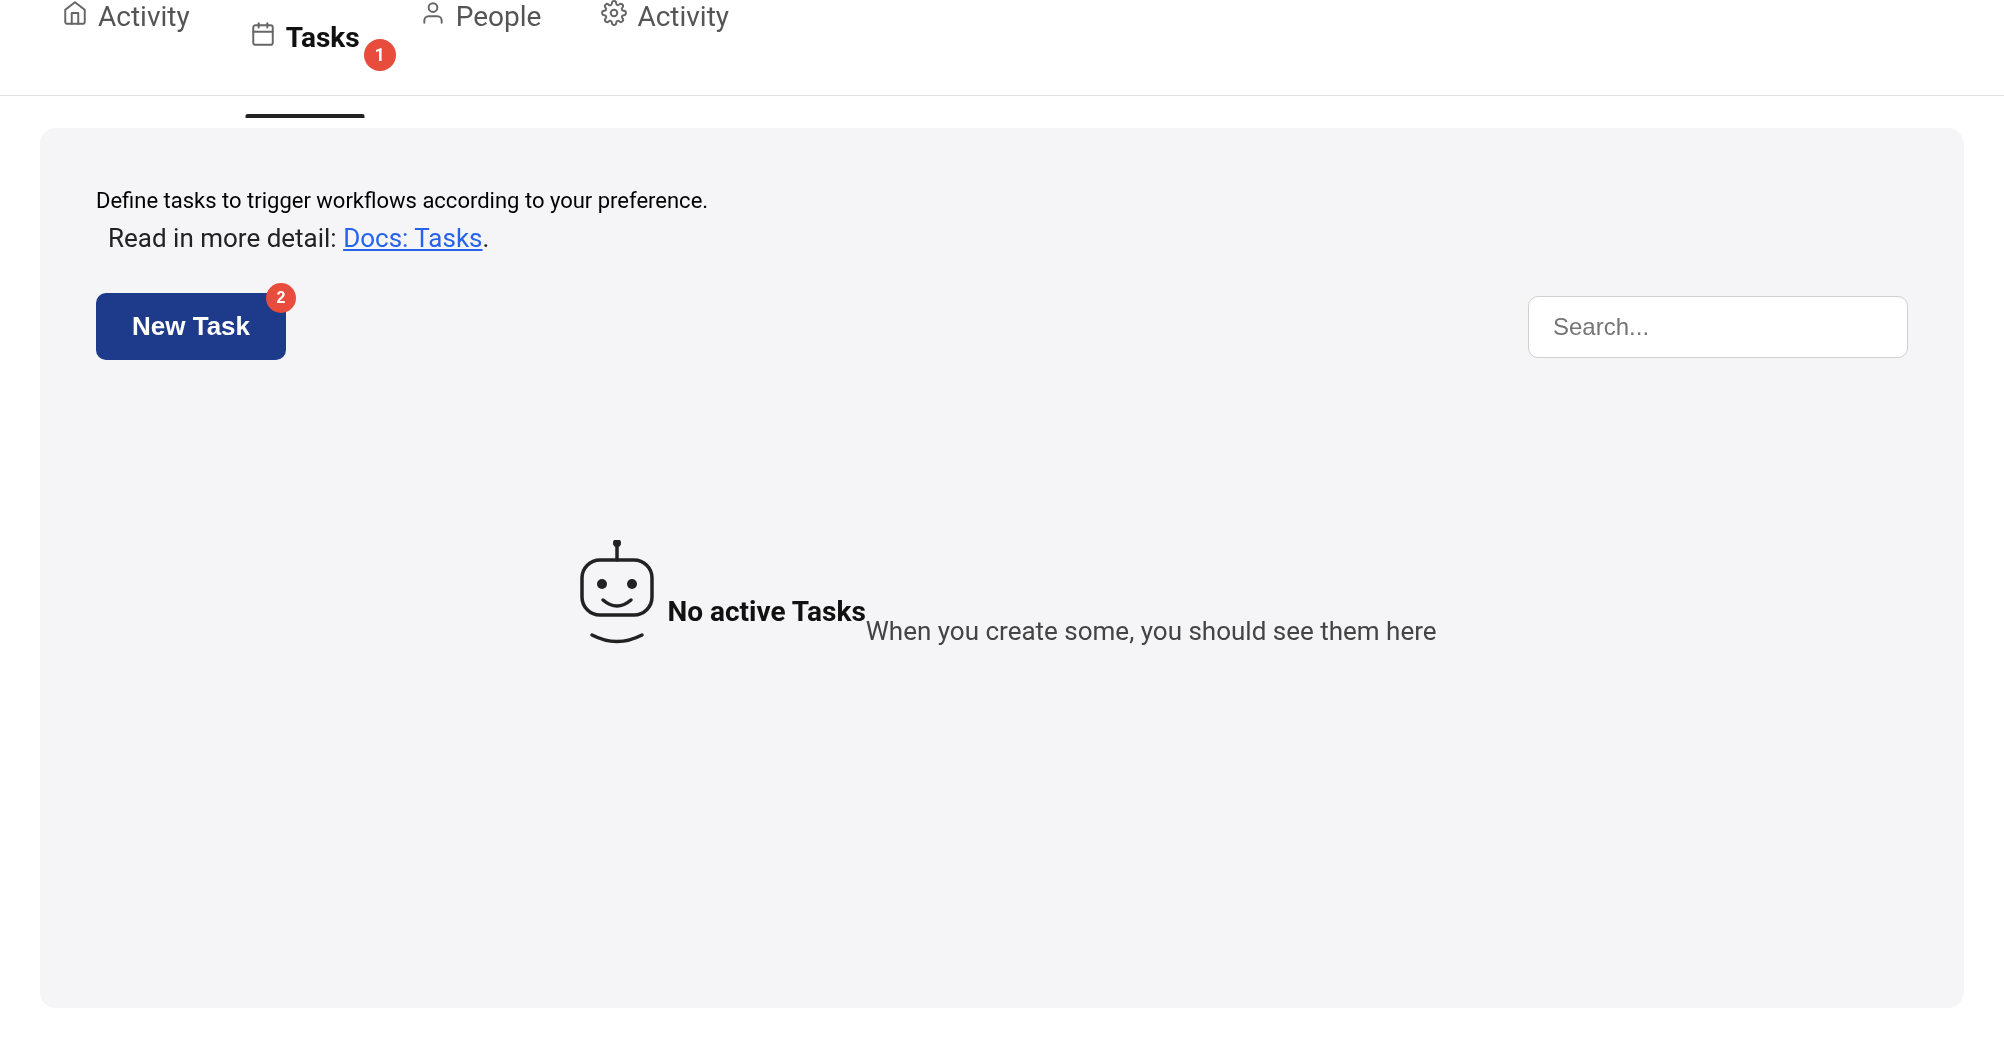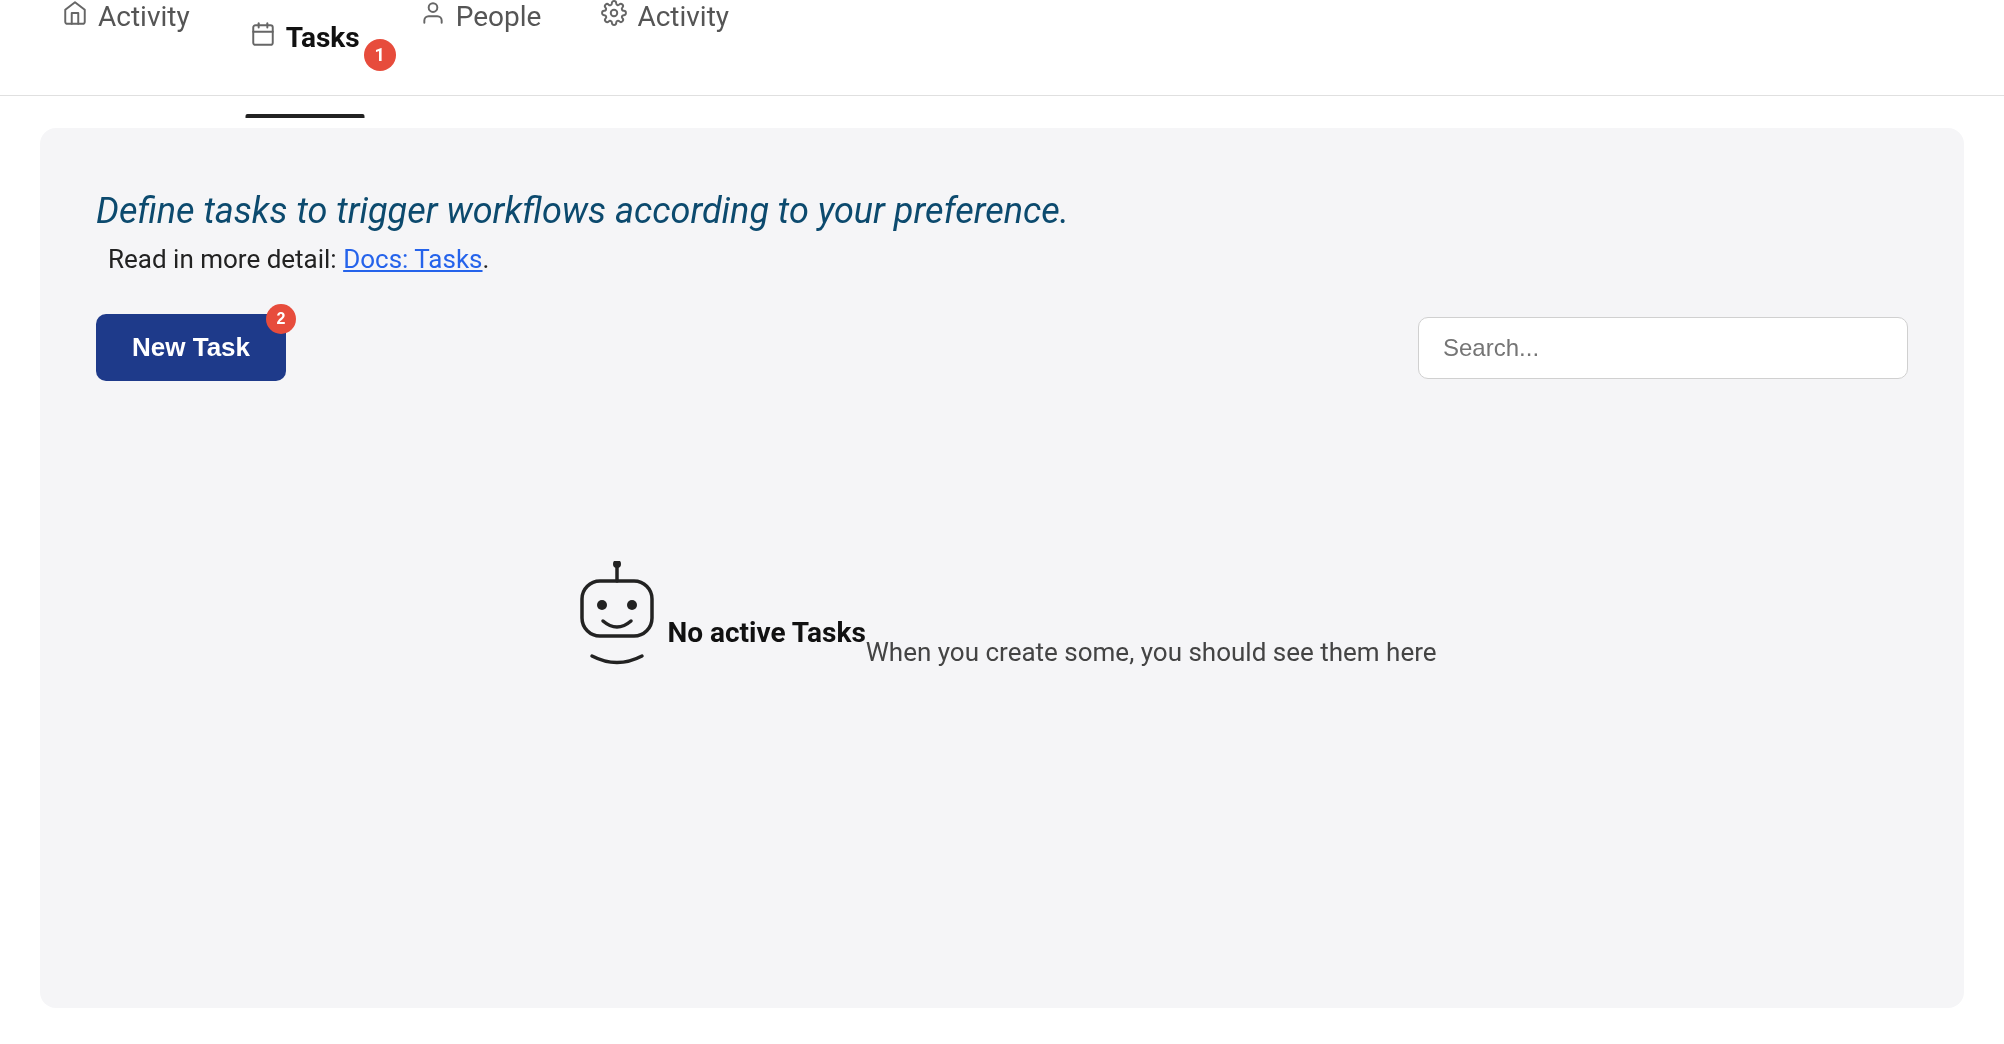--- a/index.html
+++ b/index.html
@@ -85,25 +85,24 @@
     }
 
     .content-card {
       background: #f5f5f7;
       border-radius: 16px;
       padding: 56px 56px 80px 56px;
       min-height: 880px;
     }
 
     .description-text {
-      font-size: 36px;
-      color: #0c4a6e;
+      font-size: 22px;
+      color: #000000;
       line-height: 1.5;
       margin-bottom: 6px;
-      font-style: italic;
     }
 
     .description-line2 {
       font-size: 26px;
       color: #222;
       margin-bottom: 40px;
       margin-left: 12px;
     }
 
     .docs-link {
@@ -147,21 +146,21 @@
       justify-content: center;
     }
 
     .search-input {
       border: 1px solid #d0d0d0;
       border-radius: 10px;
       padding: 16px 24px;
       font-size: 24px;
       color: #aaa;
       background: #fff;
-      width: 490px;
+      width: 380px;
       outline: none;
     }
 
     
     .empty-state {
       display: flex;
       flex-direction: row;
       align-items: center;
       justify-content: center;
       padding-top: 120px;

